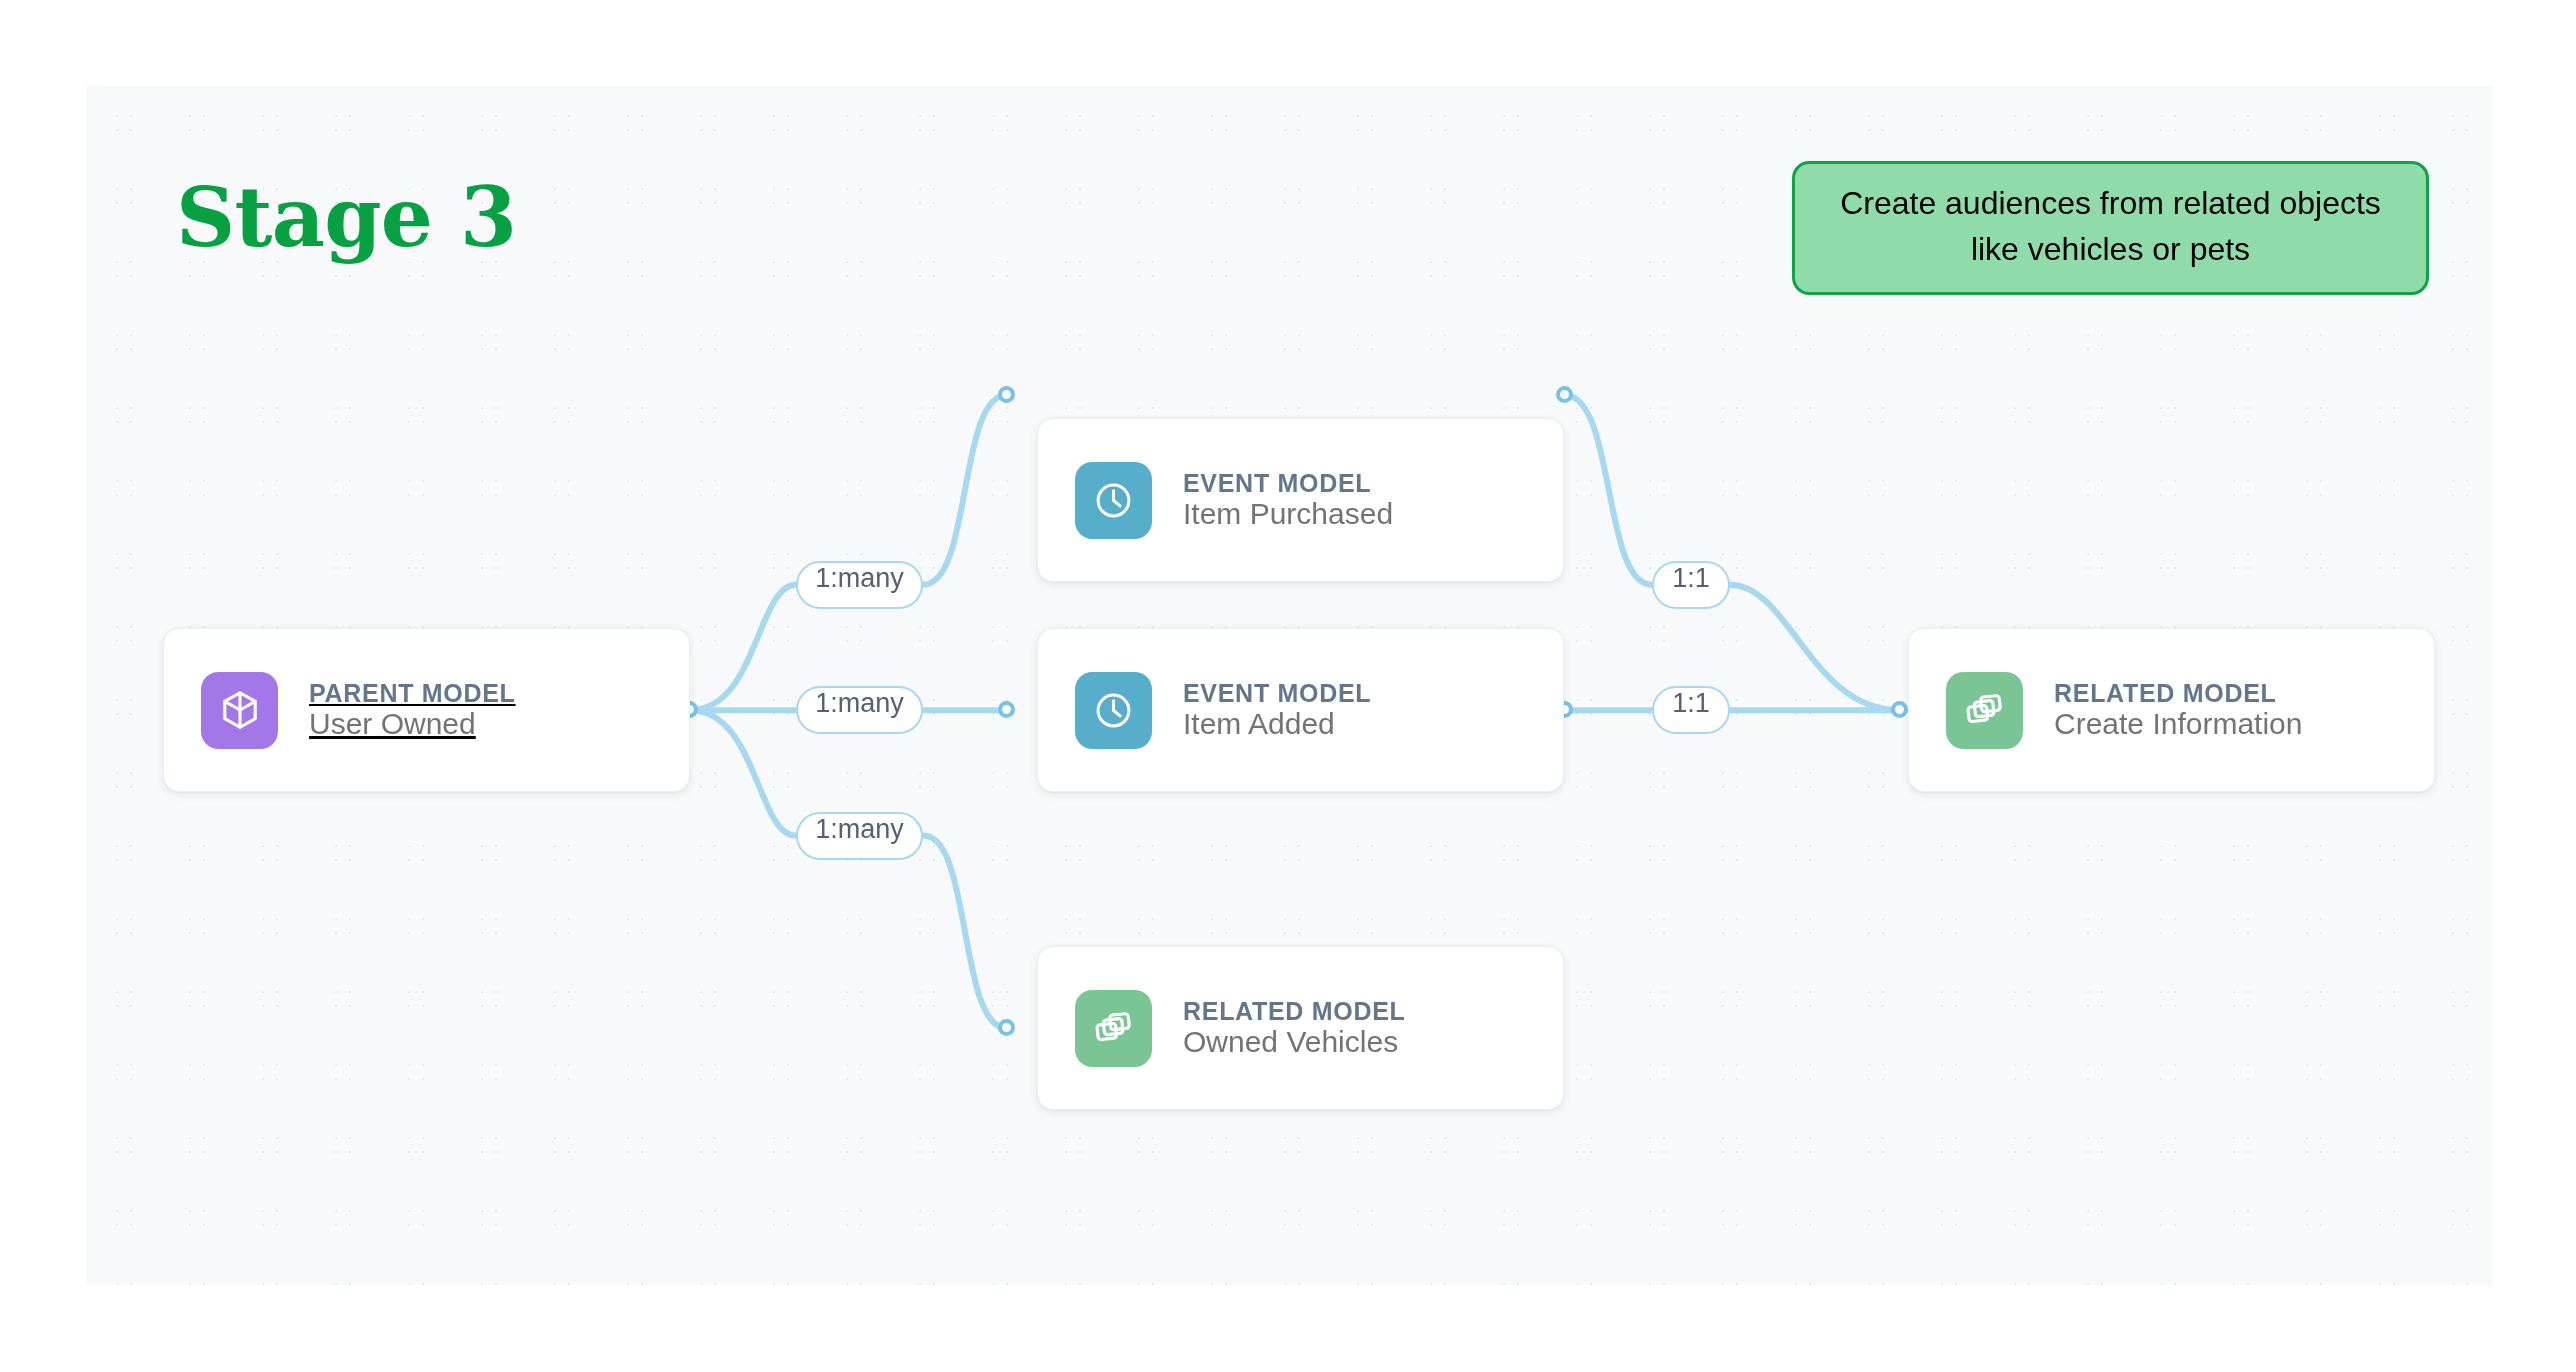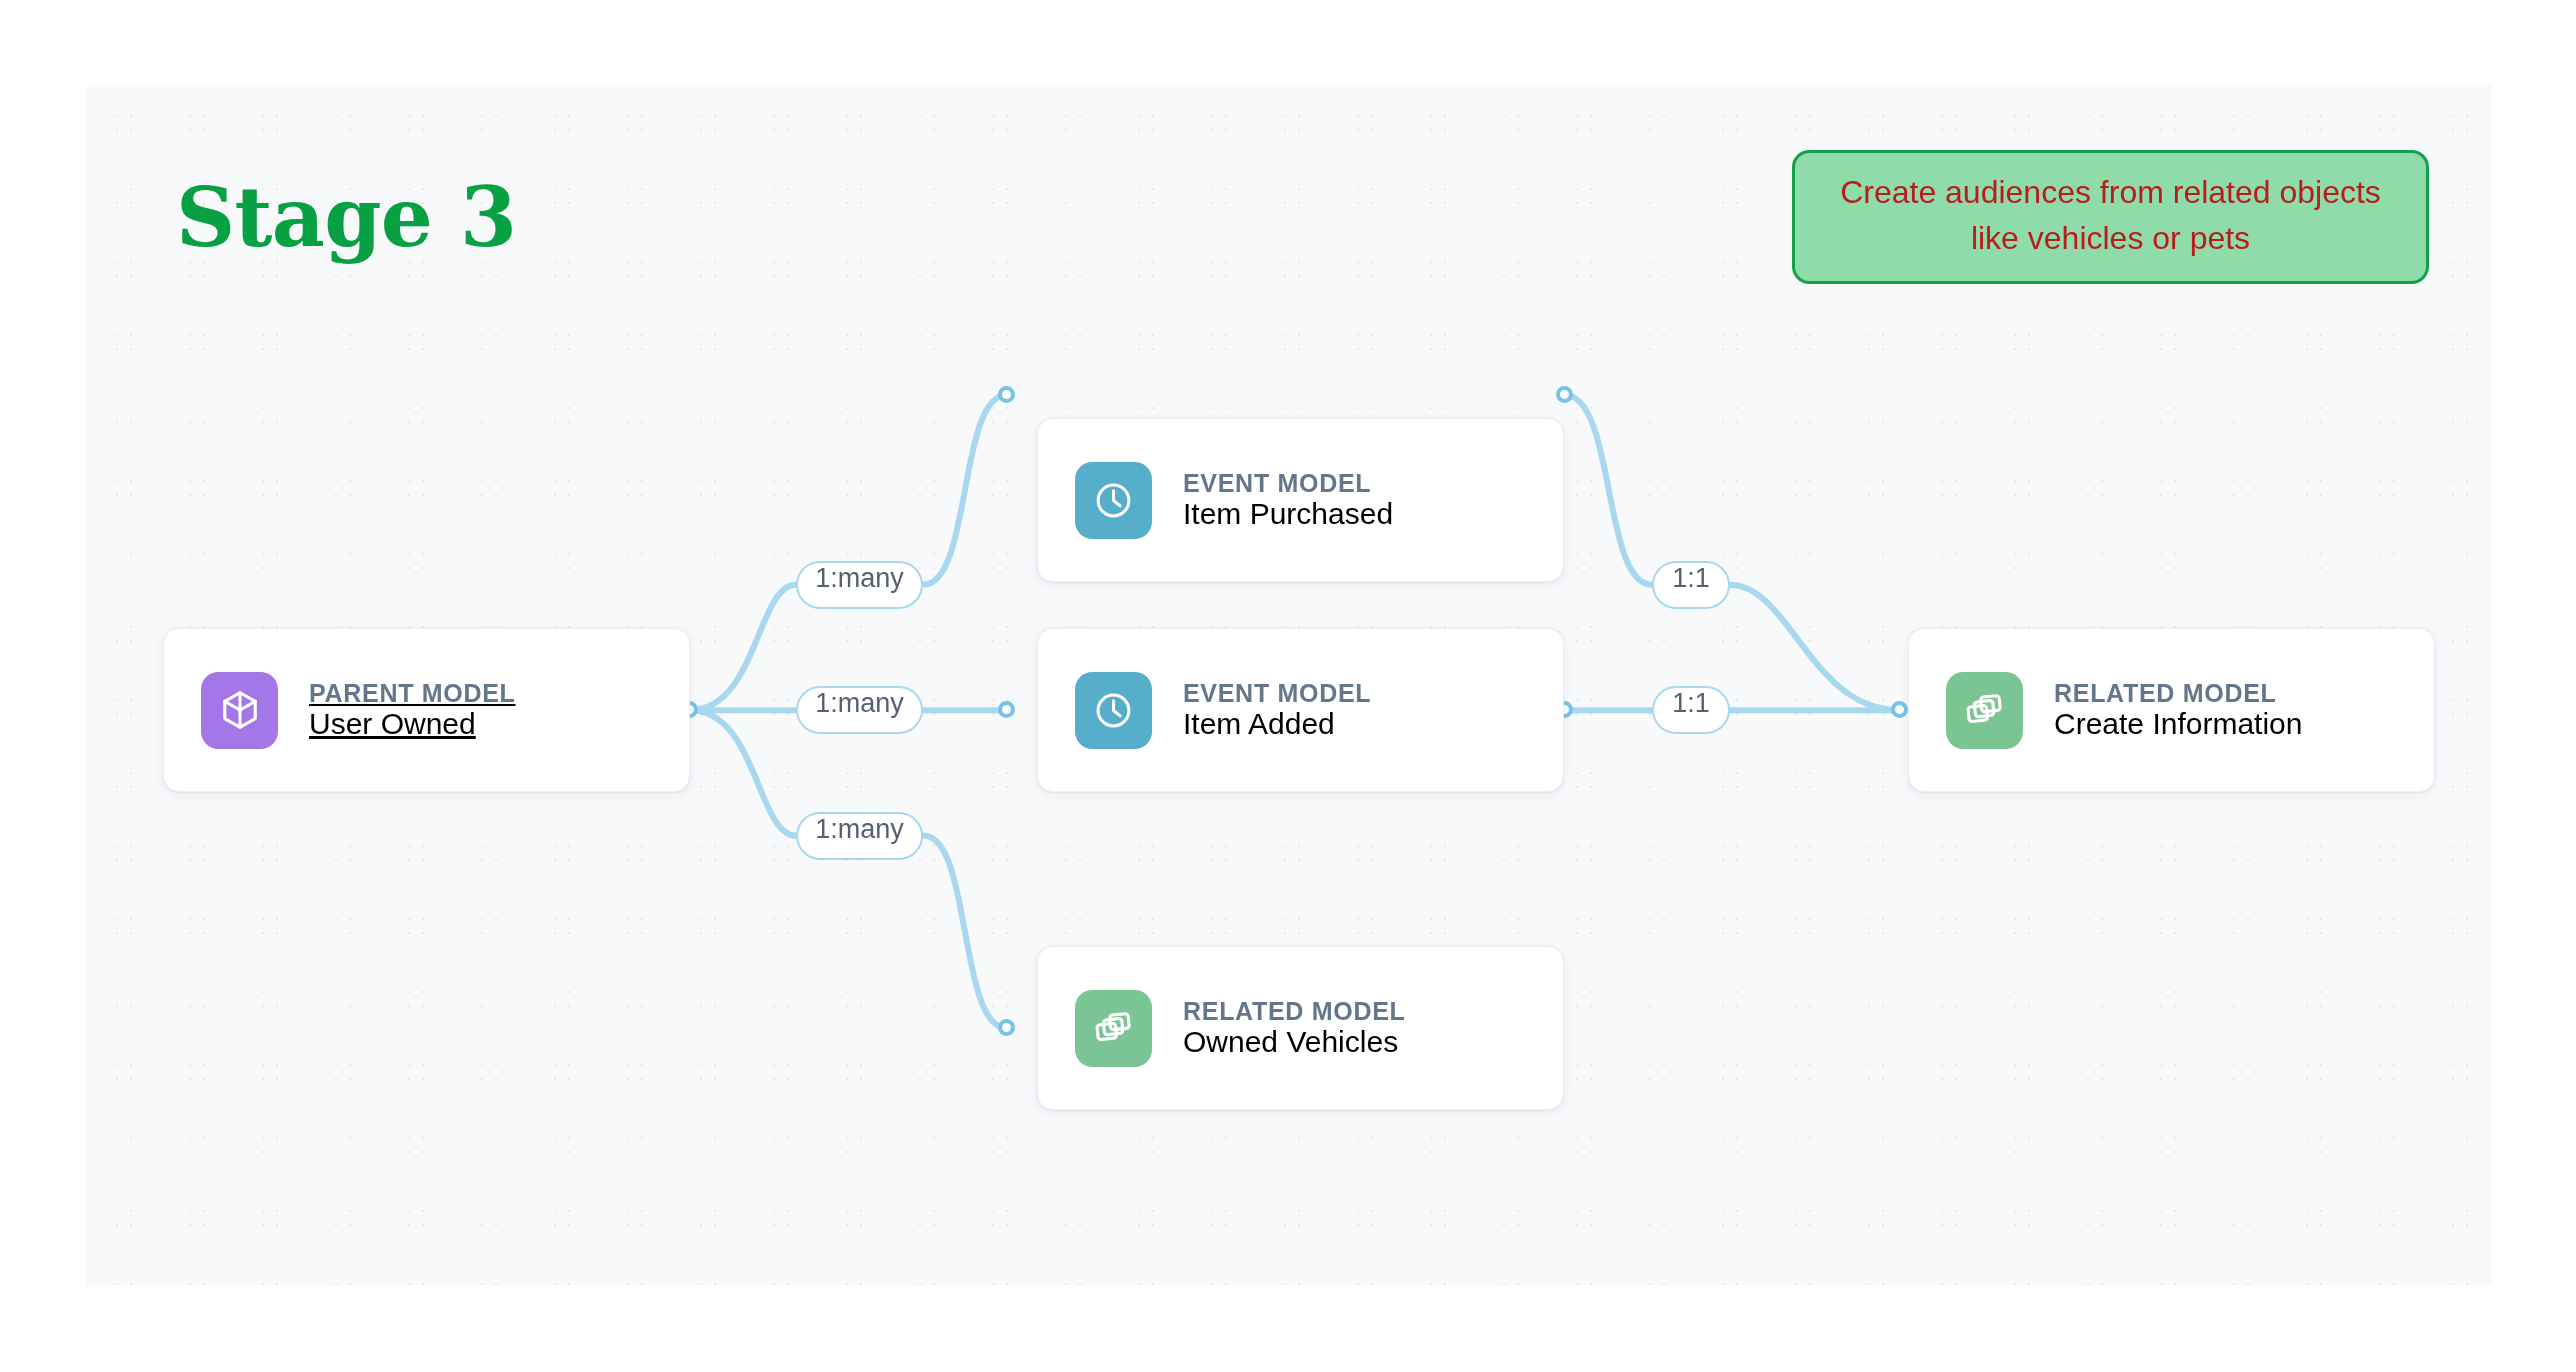--- a/index.html
+++ b/index.html
@@ -51,31 +51,31 @@
     letter-spacing: -0.7px;
     color: #07a143;
     white-space: nowrap;
     text-align: right;
   }
 
   
   #callout {
     position: absolute;
     left: 1792px;
-    top: 150px;
+    top: 161px;
     width: 637px;
     box-sizing: border-box;
     padding: 17.4px 20px 20px;
     background: #8fdcaa;
     border: 3.4px solid #13a04b;
     border-radius: 17.4px;
     text-align: center;
     font-size: 32px;
     line-height: 1.42;
-    color: #b91c1c;
+    color: #000000;
   }
 
   
   #edges {
     position: absolute;
     left: 0; top: 0;
     width: 2406px;
     height: 1200px;
     pointer-events: none;
   }
@@ -112,21 +112,21 @@
     font-size: 25px;
     font-weight: bold;
     letter-spacing: 0.7px;
     color: #63768c;
     line-height: 1.1;
     white-space: nowrap;
   }
   .title-main {
     margin-top: 0;
     font-size: 30px;
-    color: #000000;
+    color: #737373;
     line-height: 1.1;
     white-space: nowrap;
   }
 
   
   .pill {
     position: absolute;
     box-sizing: border-box;
     background: #ffffff;
     border: 2.7px solid #a8d8f0;

